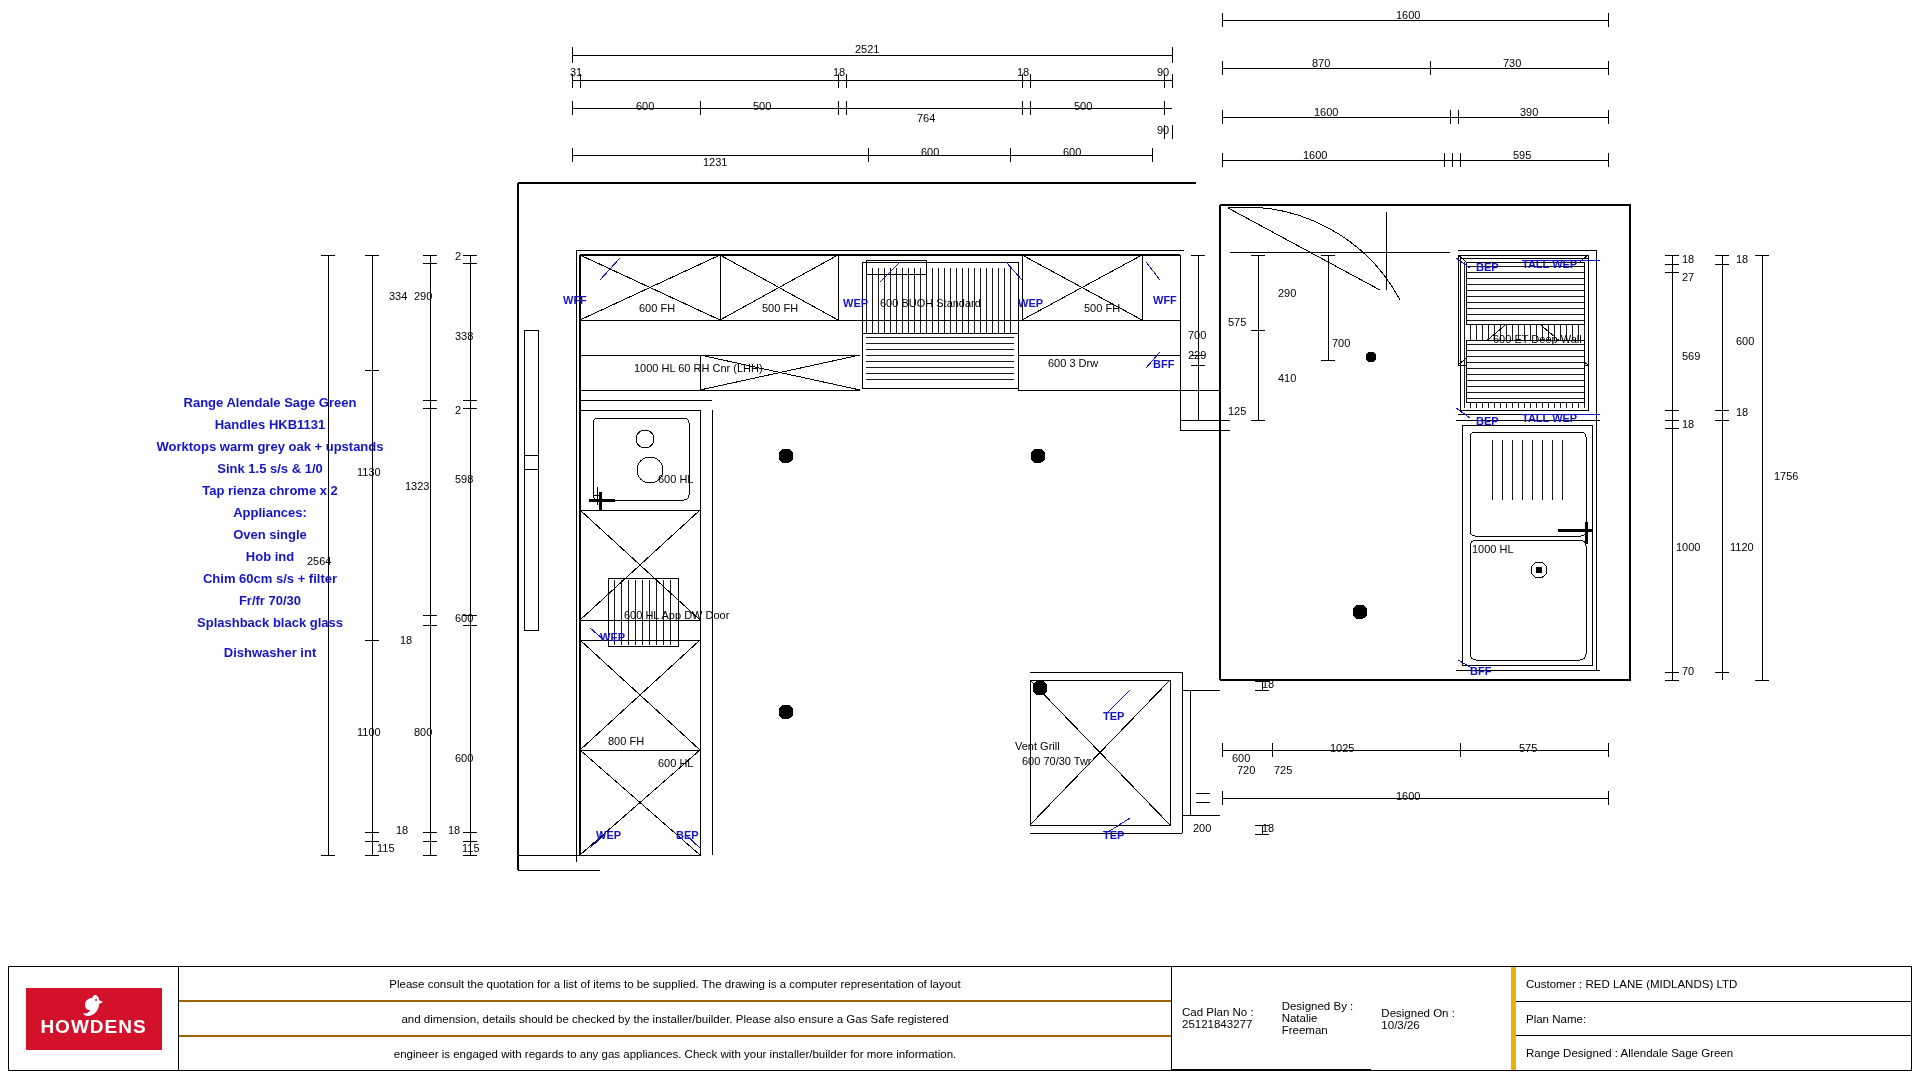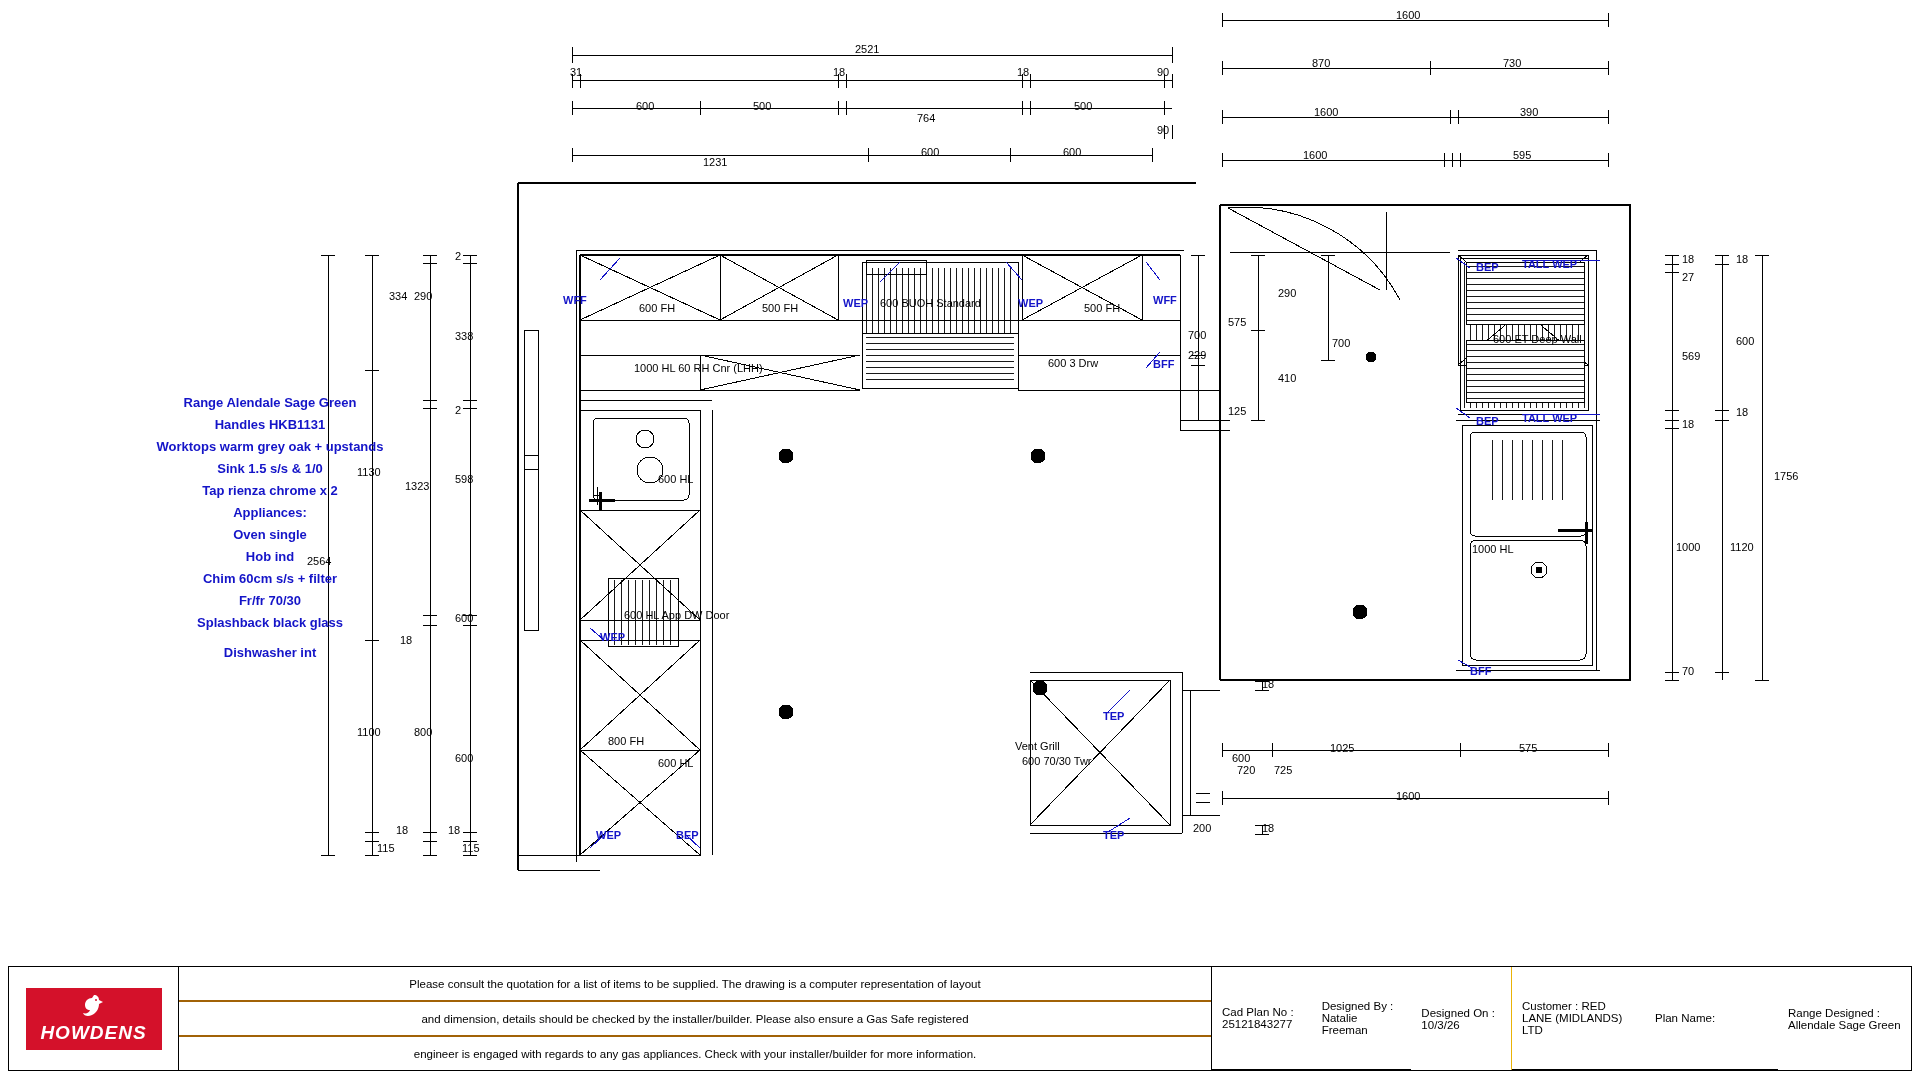--- a/index.html
+++ b/index.html
@@ -14,27 +14,27 @@
   #sheet{position:absolute;left:0;top:0;width:1920px;height:1080px;}
   svg.layer{position:absolute;left:0;top:0;width:1920px;height:1080px;pointer-events:none;}
   .lbl{position:absolute;font-size:11px;line-height:12px;white-space:nowrap;color:#000;}
   .lbl.blue{color:#1414c8;font-weight:bold;}
   .lbl.dim{font-size:11px;color:#000;}
   .notes{position:absolute;color:#1414c8;font-weight:bold;font-size:13px;line-height:22px;text-align:center;white-space:nowrap;}
   
   #titleblock{position:absolute;left:8px;top:966px;width:1904px;height:105px;border:1px solid #000;box-sizing:border-box;display:flex;}
   #logo-cell{width:170px;border-right:1px solid #000;display:flex;align-items:center;justify-content:center;box-sizing:border-box;}
   #logo{width:136px;height:62px;background:#d4112a;color:#fff;position:relative;display:flex;align-items:flex-end;justify-content:center;}
-  #logo .word{font-size:19px;font-weight:bold;letter-spacing:1px;padding-bottom:6px;font-family:"Liberation Sans",sans-serif;font-style:italic;}
+  #logo .word{font-size:19px;font-weight:bold;letter-spacing:1px;padding-bottom:12px;font-family:"Liberation Sans",sans-serif;}
   #logo .bird{position:absolute;top:5px;left:50%;transform:translateX(-50%);}
   #notes-cell{flex:1;display:flex;flex-direction:column;box-sizing:border-box;}
   .note-row{flex:1;display:flex;align-items:center;justify-content:center;border-bottom:2px solid #a16207;font-size:11.5px;padding:0 6px;box-sizing:border-box;}
   .note-row:last-child{border-bottom:none;}
   #plan-cell{width:300px;border-left:1px solid #000;display:flex;flex-direction:row;box-sizing:border-box;}
-  #cust-cell{width:400px;border-left:1px solid #eab308;display:flex;flex-direction:row;box-sizing:border-box;}
+  #cust-cell{width:400px;border-left:5px solid #eab308;display:flex;flex-direction:column;box-sizing:border-box;margin-left:40px;}
   .meta-row{flex:1;display:flex;align-items:center;border-bottom:1px solid #000;font-size:11.5px;padding:0 10px;box-sizing:border-box;}
   .meta-row:last-child{border-bottom:none;}
 </style>
 </head>
 <body>
 
 <div id="sheet">
 
   <svg class="layer" viewBox="0 0 1920 1080">
     <g stroke="#000" fill="none" stroke-width="1" shape-rendering="crispEdges">

